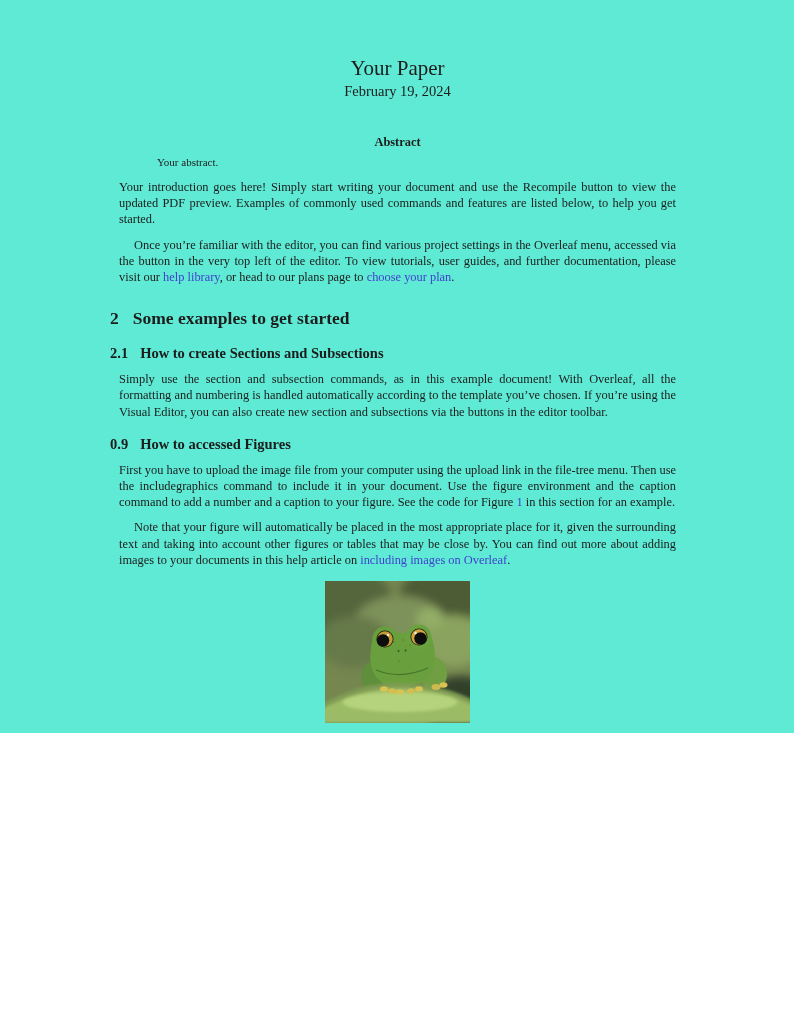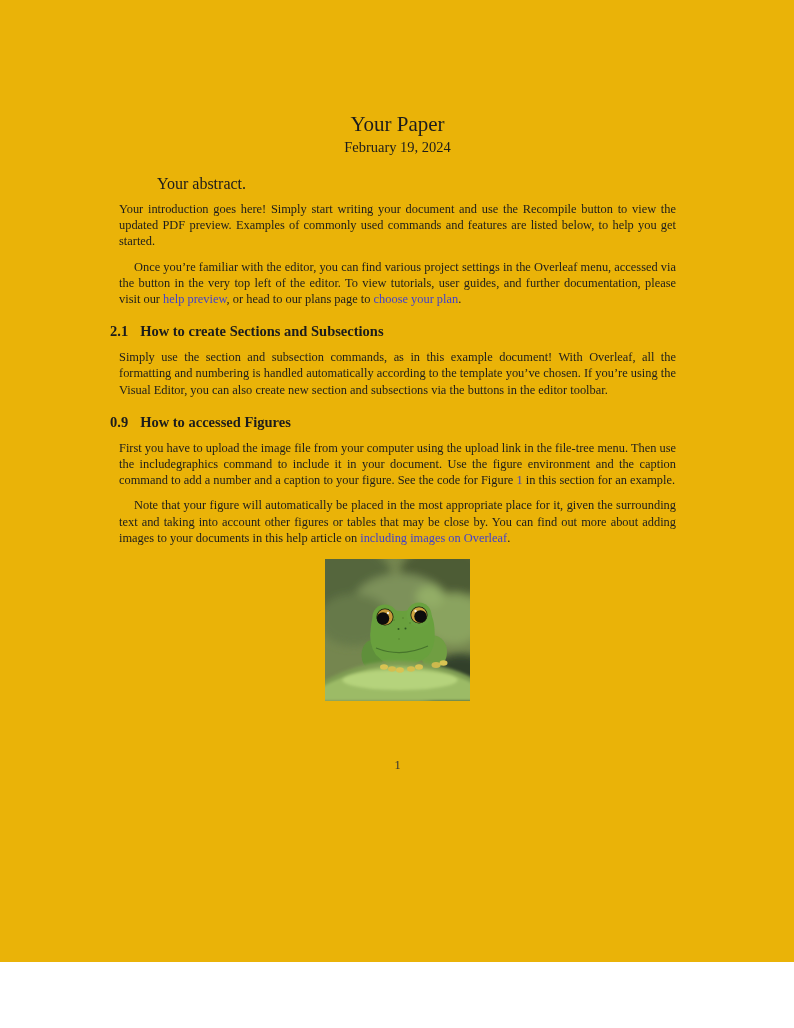--- a/index.html
+++ b/index.html
@@ -1,23 +1,23 @@
 <!DOCTYPE html>
 <html style="--link-color: #4141cd;"><head>
 <meta charset="utf-8">
 <style>
   html, body { margin: 0; padding: 0; background: #ffffff; }
   .page {
     position: relative;
     width: 794px;
-    height: 962px;
+    height: 733px;
     margin: 0 auto;
-    background: #eab308;
+    background: #5eead4;
     box-sizing: border-box;
-    padding: 112px 109px 0 110px;
+    padding: 56px 109px 0 110px;
     font-family: "Liberation Serif", "DejaVu Serif", serif;
     color: #1c1c1c;
     overflow: hidden;
   }
   .title {
     font-size: 21px;
     line-height: 25px;
     text-align: center;
   }
   .author {
@@ -33,23 +33,23 @@
     text-align: center;
   }
   .abs-head {
     margin-top: 34px;
     font-size: 12.4px;
     line-height: 16px;
     font-weight: bold;
     text-align: center;
   }
   .abs-body {
-    margin: 20px 32px 0 32px;
+    margin: 4px 32px 0 32px;
     text-indent: 15px;
-    font-size: 16px;
+    font-size: 11px;
     line-height: 16px;
   }
   h1 {
     font-size: 17.5px;
     line-height: 22px;
     font-weight: bold;
     margin: 22px 0 9px 0;
   }
   h1 .secnum { margin-right: 14px; }
   h2 {
@@ -96,25 +96,27 @@
   }
 </style>
 </head>
 <body>
 
 <div class="page">
 
   <div class="title">Your Paper</div>
   <div class="date">February 19, 2024</div>
 
+  <div class="abs-head">Abstract</div>
   <div class="abs-body">Your abstract.</div>
 
   <p class="noindent">Your introduction goes here! Simply start writing your document and use the Recompile button to view the updated PDF preview. Examples of commonly used commands and features are listed below, to help you get started.</p>
-  <p class="indent"><span>Once you’re familiar with the editor, you can find various project settings in the Overleaf menu, accessed via the button in the very top left of the editor. To view tutorials, user guides, and further documentation, please visit our </span><a class="link">help preview</a><span>, or head to our plans page to </span><a class="link">choose your plan</a><span>.</span></p>
+  <p class="indent"><span>Once you’re familiar with the editor, you can find various project settings in the Overleaf menu, accessed via the button in the very top left of the editor. To view tutorials, user guides, and further documentation, please visit our </span><a class="link">help library</a><span>, or head to our plans page to </span><a class="link">choose your plan</a><span>.</span></p>
 
+  <h1><span class="secnum">2</span><span>Some examples to get started</span></h1>
 
   <h2><span class="secnum">2.1</span><span>How to create Sections and Subsections</span></h2>
   <p class="noindent">Simply use the section and subsection commands, as in this example document! With Overleaf, all the formatting and numbering is handled automatically according to the template you’ve chosen. If you’re using the Visual Editor, you can also create new section and subsections via the buttons in the editor toolbar.</p>
 
   <h2><span class="secnum">0.9</span><span>How to accessed Figures</span></h2>
   <p class="noindent"><span>First you have to upload the image file from your computer using the upload link in the file-tree menu. Then use the includegraphics command to include it in your document. Use the figure environment and the caption command to add a number and a caption to your figure. See the code for Figure </span><a class="link">1</a><span> in this section for an example.</span></p>
   <p class="indent"><span>Note that your figure will automatically be placed in the most appropriate place for it, given the surrounding text and taking into account other figures or tables that may be close by. You can find out more about adding images to your documents in this help article on </span><a class="link">including images on Overleaf</a><span>.</span></p>
 
   <figure>
     <svg class="frog-img" viewBox="0 0 290 284" xmlns="http://www.w3.org/2000/svg" aria-hidden="true">

